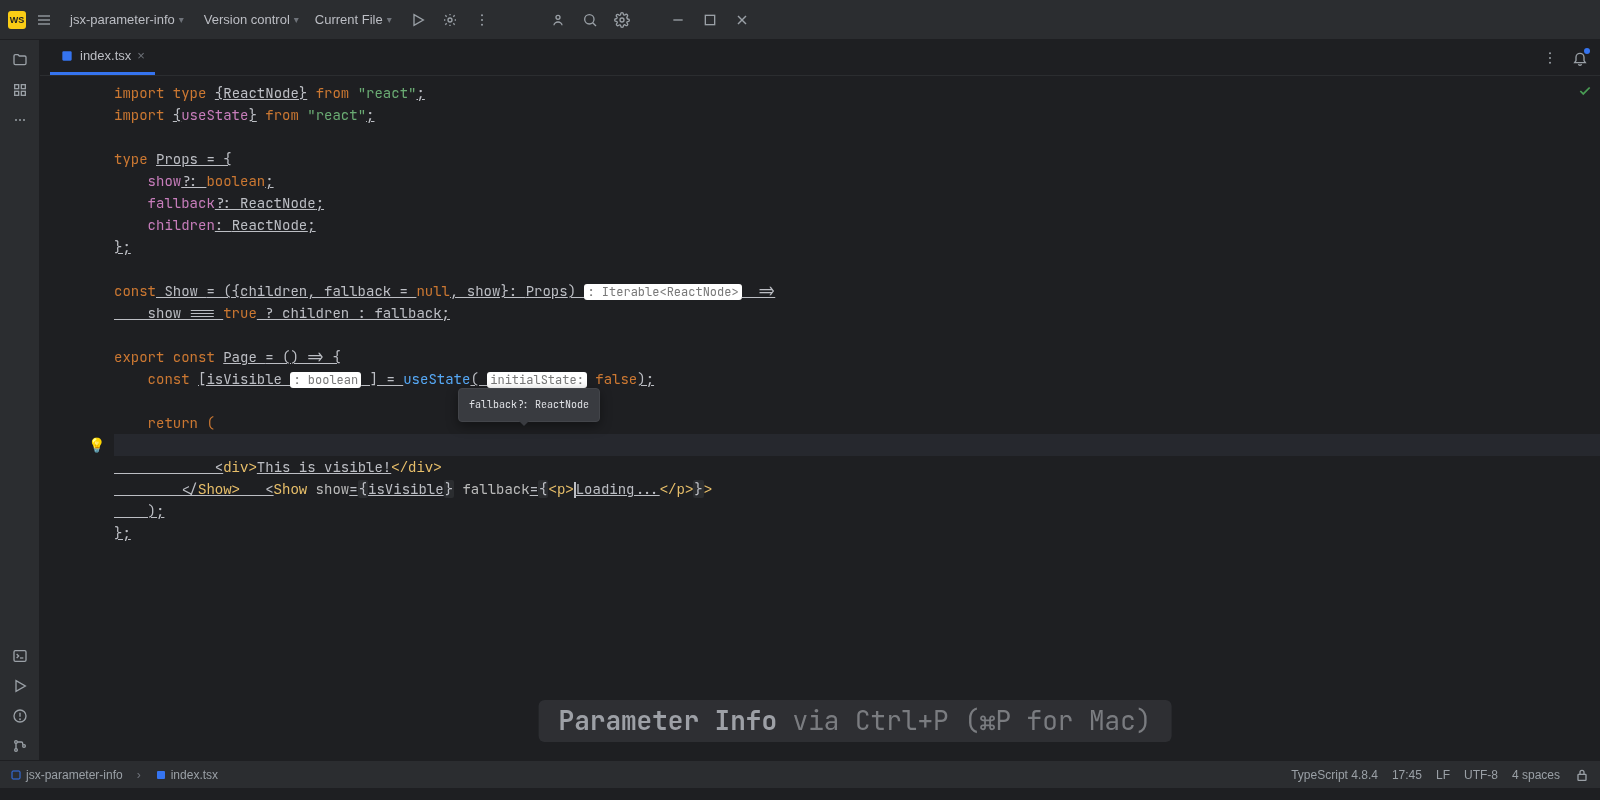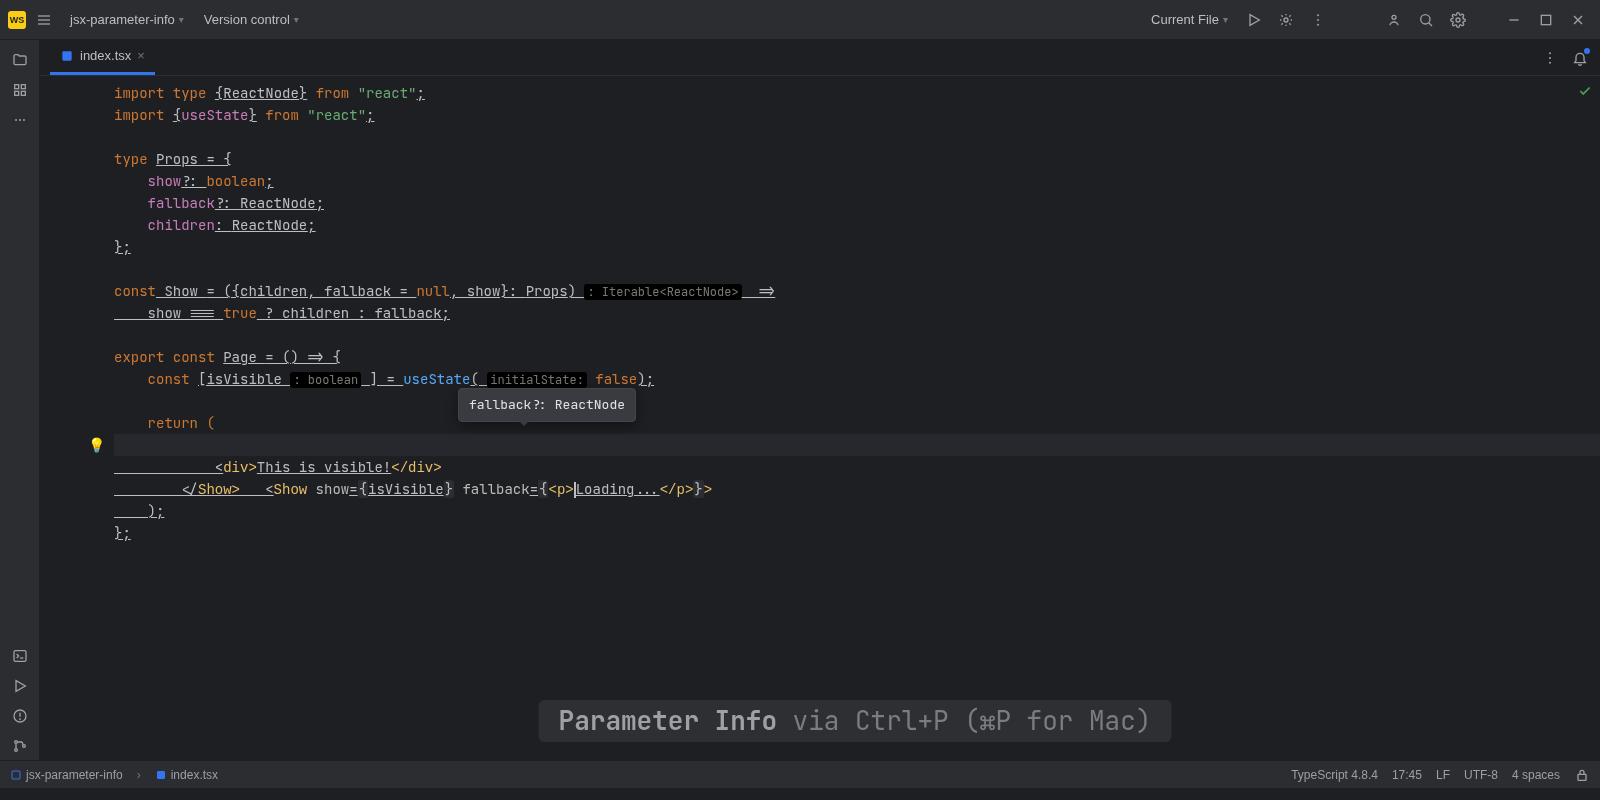--- a/index.html
+++ b/index.html
@@ -1,17 +1,17 @@
 <!DOCTYPE html>
 <html><head>
 <meta charset="utf-8">
 <style>
   * { margin:0; padding:0; box-sizing:border-box; }
   html,body { width:1600px; height:800px; overflow:hidden; background:#1e1f22; color:#bcbec4; font-family:"Segoe UI",Arial,sans-serif; font-size:13px; }
-  .titlebar { height:40px; background:#2b2d30; display:flex; align-items:center; padding:0 8px; justify-content:space-between; border-bottom:1px solid #1e1f22;}
+  .titlebar { height:40px; background:#2b2d30; display:flex; align-items:center; padding:0 8px; justify-content:flex-start; border-bottom:1px solid #1e1f22;}
   .tb-left, .tb-right, .tb-center { display:flex; align-items:center; gap:4px;}
   .app-logo { width:18px; height:18px; background:#facc15; border-radius:3px; display:flex; align-items:center; justify-content:center; font-size:9px; font-weight:bold; color:#1e1f22;}
   .icon-btn { width:28px; height:28px; display:flex; align-items:center; justify-content:center; border-radius:4px; cursor:pointer; color:#9aa0a6;}
   .icon-btn svg { width:16px; height:16px; }
   .menu-text { padding:4px 8px; display:flex; align-items:center; gap:4px; border-radius:4px; cursor:pointer; color:#bcbec4;}
   .main { display:flex; height:720px; }
   .left-toolbar { width:40px; background:#2b2d30; display:flex; flex-direction:column; align-items:center; padding-top:6px; gap:2px; border-right:1px solid #1e1f22;}
   .left-toolbar .spacer { flex:1; }
   .editor-area { flex:1; display:flex; flex-direction:column; position:relative;}
   .tabs-row { height:36px; display:flex; align-items:flex-end; background:#1e1f22; padding-left:10px; border-bottom:1px solid #2b2d30; position:relative;}
@@ -24,22 +24,22 @@
   .code .line { height:22px; white-space:pre;}
   .bulb { position:absolute; left:-26px; top:0; color:#f2c55c;}
   .hl-line { background:#26282e; }
   .kw { color:#cc7832; }
   .str { color:#6aab73; }
   .ident { color:#bcbec4;text-decoration:underline; }
   .prop { color:#c77dbb; }
   .fn { color:#56a8f5; }
   .tag { color:#e8bf6a;font-family:Liberation Mono, monospace; }
   .attr { color:#bababa; }
-  .hint { color:#787878; background:#000000; padding:0 3px; border-radius:3px; font-size:12px;}
-  .param-popup { position:absolute; left:348px; top:312px; background:#393b40; color:#dfe1e5; padding:5px 10px; border-radius:4px; font-size:13px; border:1px solid #43454a; box-shadow:0 4px 12px rgba(0,0,0,.4);}
+  .hint { color:#787878; background:#ffffff; padding:0 3px; border-radius:3px; font-size:12px;}
+  .param-popup { position:absolute; left:348px; top:312px; background:#393b40; color:#dfe1e5; padding:5px 10px; border-radius:4px; font-size:10px; border:1px solid #43454a; box-shadow:0 4px 12px rgba(0,0,0,.4);}
   .param-popup::after { content:""; position:absolute; left:60px; bottom:-10px; border:5px solid transparent; border-top-color:#393b40;}
   .caret { border-left:2px solid #bcbec4; display:inline-block; height:16px; vertical-align:middle; animation:blink 1s step-end infinite;}
   @keyframes blink { 50% { opacity:0; } }
   .inspect-ok { position:absolute; right:8px; top:6px; color:#499c54; }
   .overlay-hint { position:absolute; left:50%; transform:translateX(-50%); bottom:18px; background:rgba(57,59,64,.6); color:#7a7c80; padding:10px 20px; border-radius:6px; font-size:26px;}
   .overlay-hint b { color:#9da0a6; font-weight:600;}
   .statusbar { height:28px; background:#2b2d30; display:flex; align-items:center; padding:0 10px; justify-content:space-between; border-top:1px solid #1e1f22; font-size:12px; color:#9aa0a6;}
   .sb-left, .sb-right { display:flex; align-items:center; gap:14px;}
   .sb-item { display:flex; align-items:center; gap:4px; cursor:pointer;}
   .crumb-sep { color:#6f737a;}

